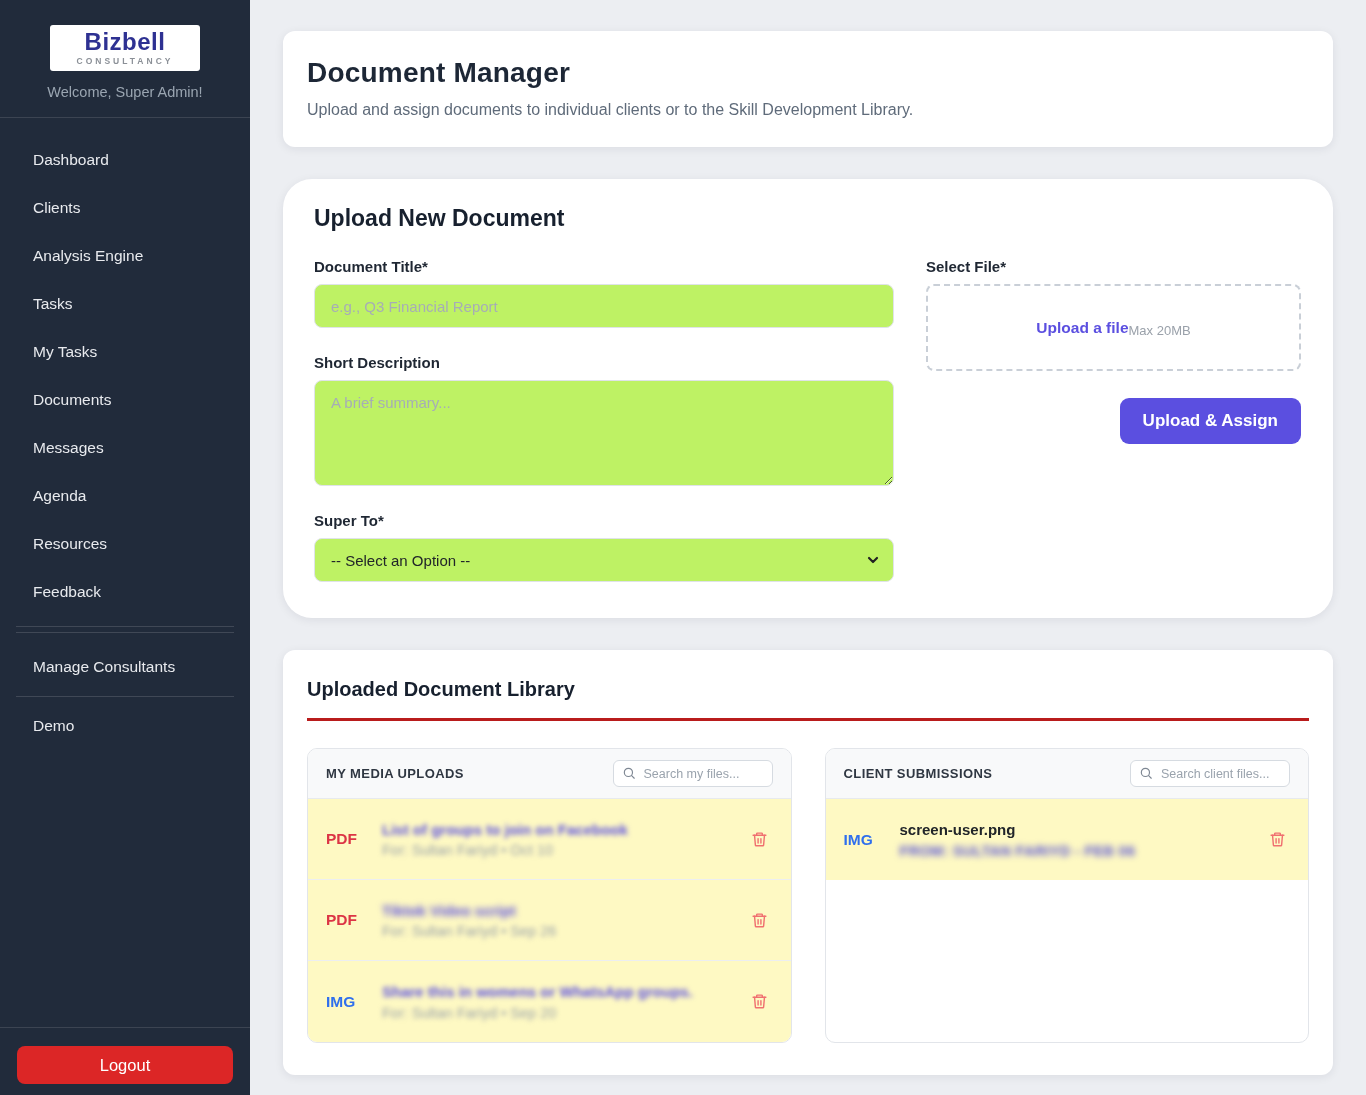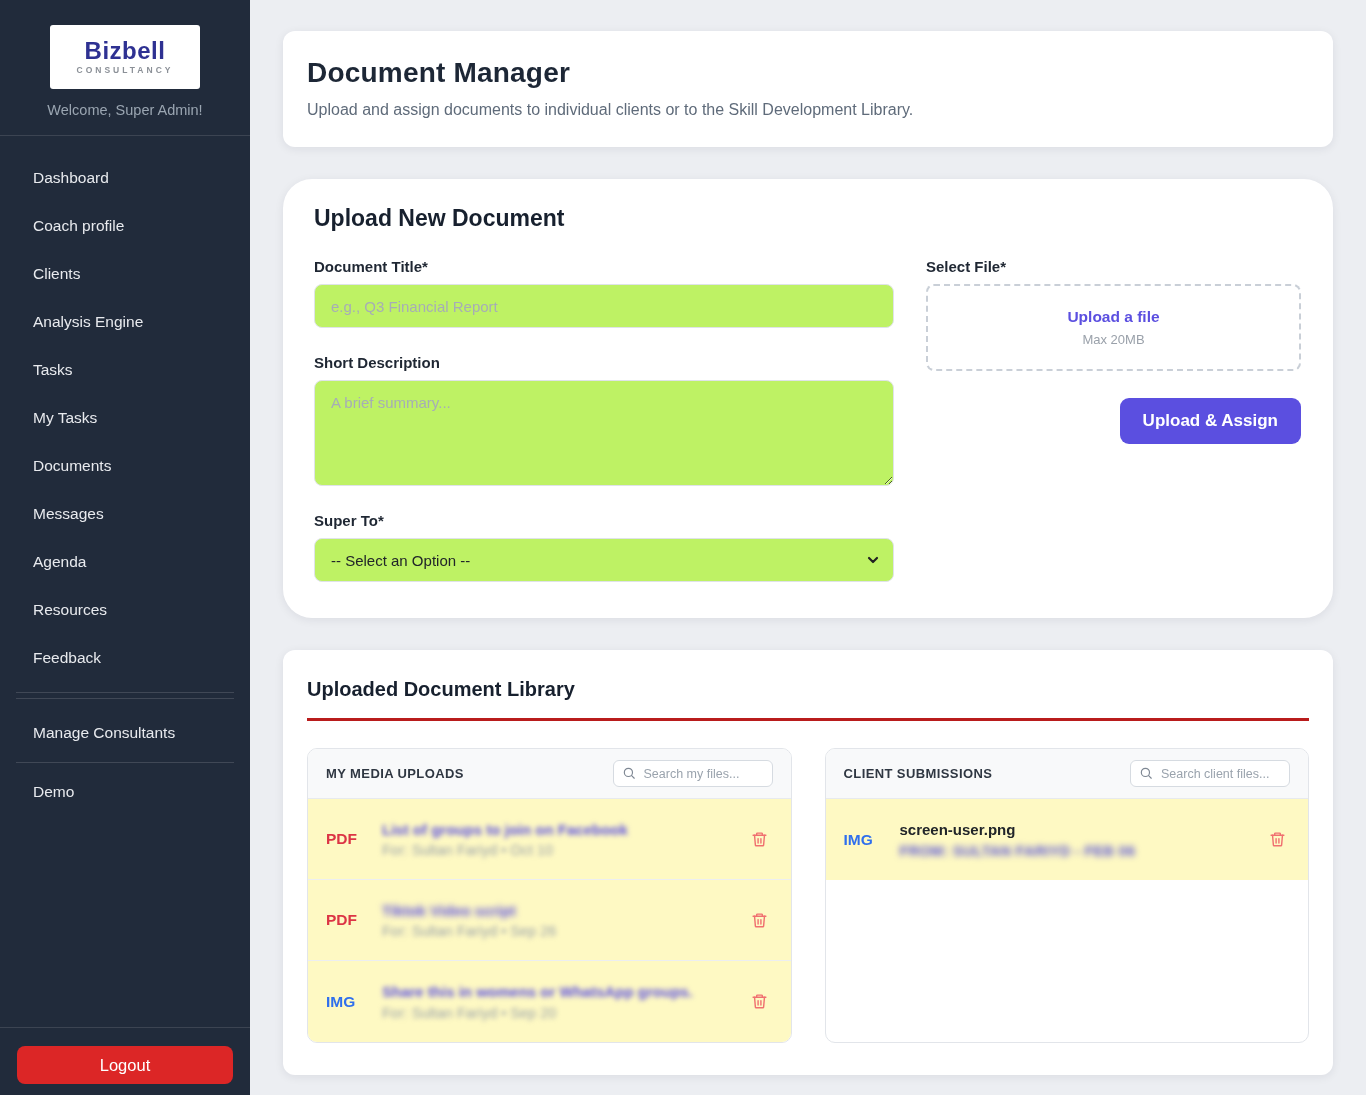--- a/index.html
+++ b/index.html
@@ -12,21 +12,21 @@
   .page { display: flex; width: 1366px; min-height: 1095px; }
 
   
   .sidebar {
     width: 250px; min-height: 1095px; flex: 0 0 250px;
     background: var(--sidebar-bg, #212b3b);
     display: flex; flex-direction: column;
   }
   .side-head { padding: 25px 0 0; text-align: center; }
   .logo-box {
-    width: 150px; height: 64px; margin: 0 auto; background: #ffffff;
+    width: 150px; height: 46px; margin: 0 auto; background: #ffffff;
     border-radius: 3px; display: flex; flex-direction: column;
     align-items: center; justify-content: center;
   }
   .brand { font-size: 24px; font-weight: 700; color: #2e3192; line-height: 1; letter-spacing: .5px; }
   .brand-sub { font-size: 8.5px; letter-spacing: 3px; color: #8b9097; margin-top: 2px; font-weight: 600; }
   .welcome { color: #9aa5b1; font-size: 14.5px; margin: 13px 0 17px; }
   .side-divider { border: 0; border-top: 1px solid rgba(255,255,255,.12); }
   .nav { padding-top: 18px; }
   .nav-item {
     color: #e8eaee; font-size: 15.5px; padding: 14px 16px 14px 33px;
@@ -74,21 +74,21 @@
   .text-input::placeholder, .text-area::placeholder { color: #a6adb6; }
   .text-area { height: 106px; padding: 13px 16px; resize: both; display: block; }
   .select-wrap { position: relative; }
   .select-input { height: 44px; appearance: none; -webkit-appearance: none; cursor: pointer; }
   .select-chevron {
     position: absolute; right: 13px; top: 14px; width: 16px; height: 16px;
     color: #222; pointer-events: none;
   }
   .dropzone {
     border: 2px dashed #c9cfd7; border-radius: 8px; height: 87px;
-    display: flex; flex-direction: column; align-items: center; justify-content: center;
+    display: flex; align-items: center; justify-content: center;
     cursor: pointer; background: #fff;
   }
   .dropzone-link { color: var(--accent, #5b4fe0); font-size: 15.5px; font-weight: 600; }
   .dropzone-hint { color: #9aa1aa; font-size: 13px; margin-top: 6px; }
   .submit-row { display: flex; justify-content: flex-end; margin-top: 27px; }
   .submit-btn {
     background: var(--accent, #5b4fe0); color: #fff; border: none; border-radius: 9px;
     height: 46px; padding: 0 23px; font-size: 17px; font-weight: 700; cursor: pointer;
     font-family: "Liberation Sans", sans-serif;
   }
@@ -144,21 +144,20 @@
     <div class="side-head">
       <div class="logo-box">
         <div class="brand">Bizbell</div>
         <div class="brand-sub">CONSULTANCY</div>
       </div>
       <div class="welcome">Welcome, Super Admin!</div>
     </div>
     <hr class="side-divider">
     <nav class="nav">
       <div class="nav-item">Dashboard</div>
-      <div class="nav-item">Coach profile</div>
       <div class="nav-item">Clients</div>
       <div class="nav-item">Analysis Engine</div>
       <div class="nav-item">Tasks</div>
       <div class="nav-item">My Tasks</div>
       <div class="nav-item">Documents</div>
       <div class="nav-item">Messages</div>
       <div class="nav-item">Agenda</div>
       <div class="nav-item">Resources</div>
       <div class="nav-item">Feedback</div>
       <div class="divider-double"></div>

